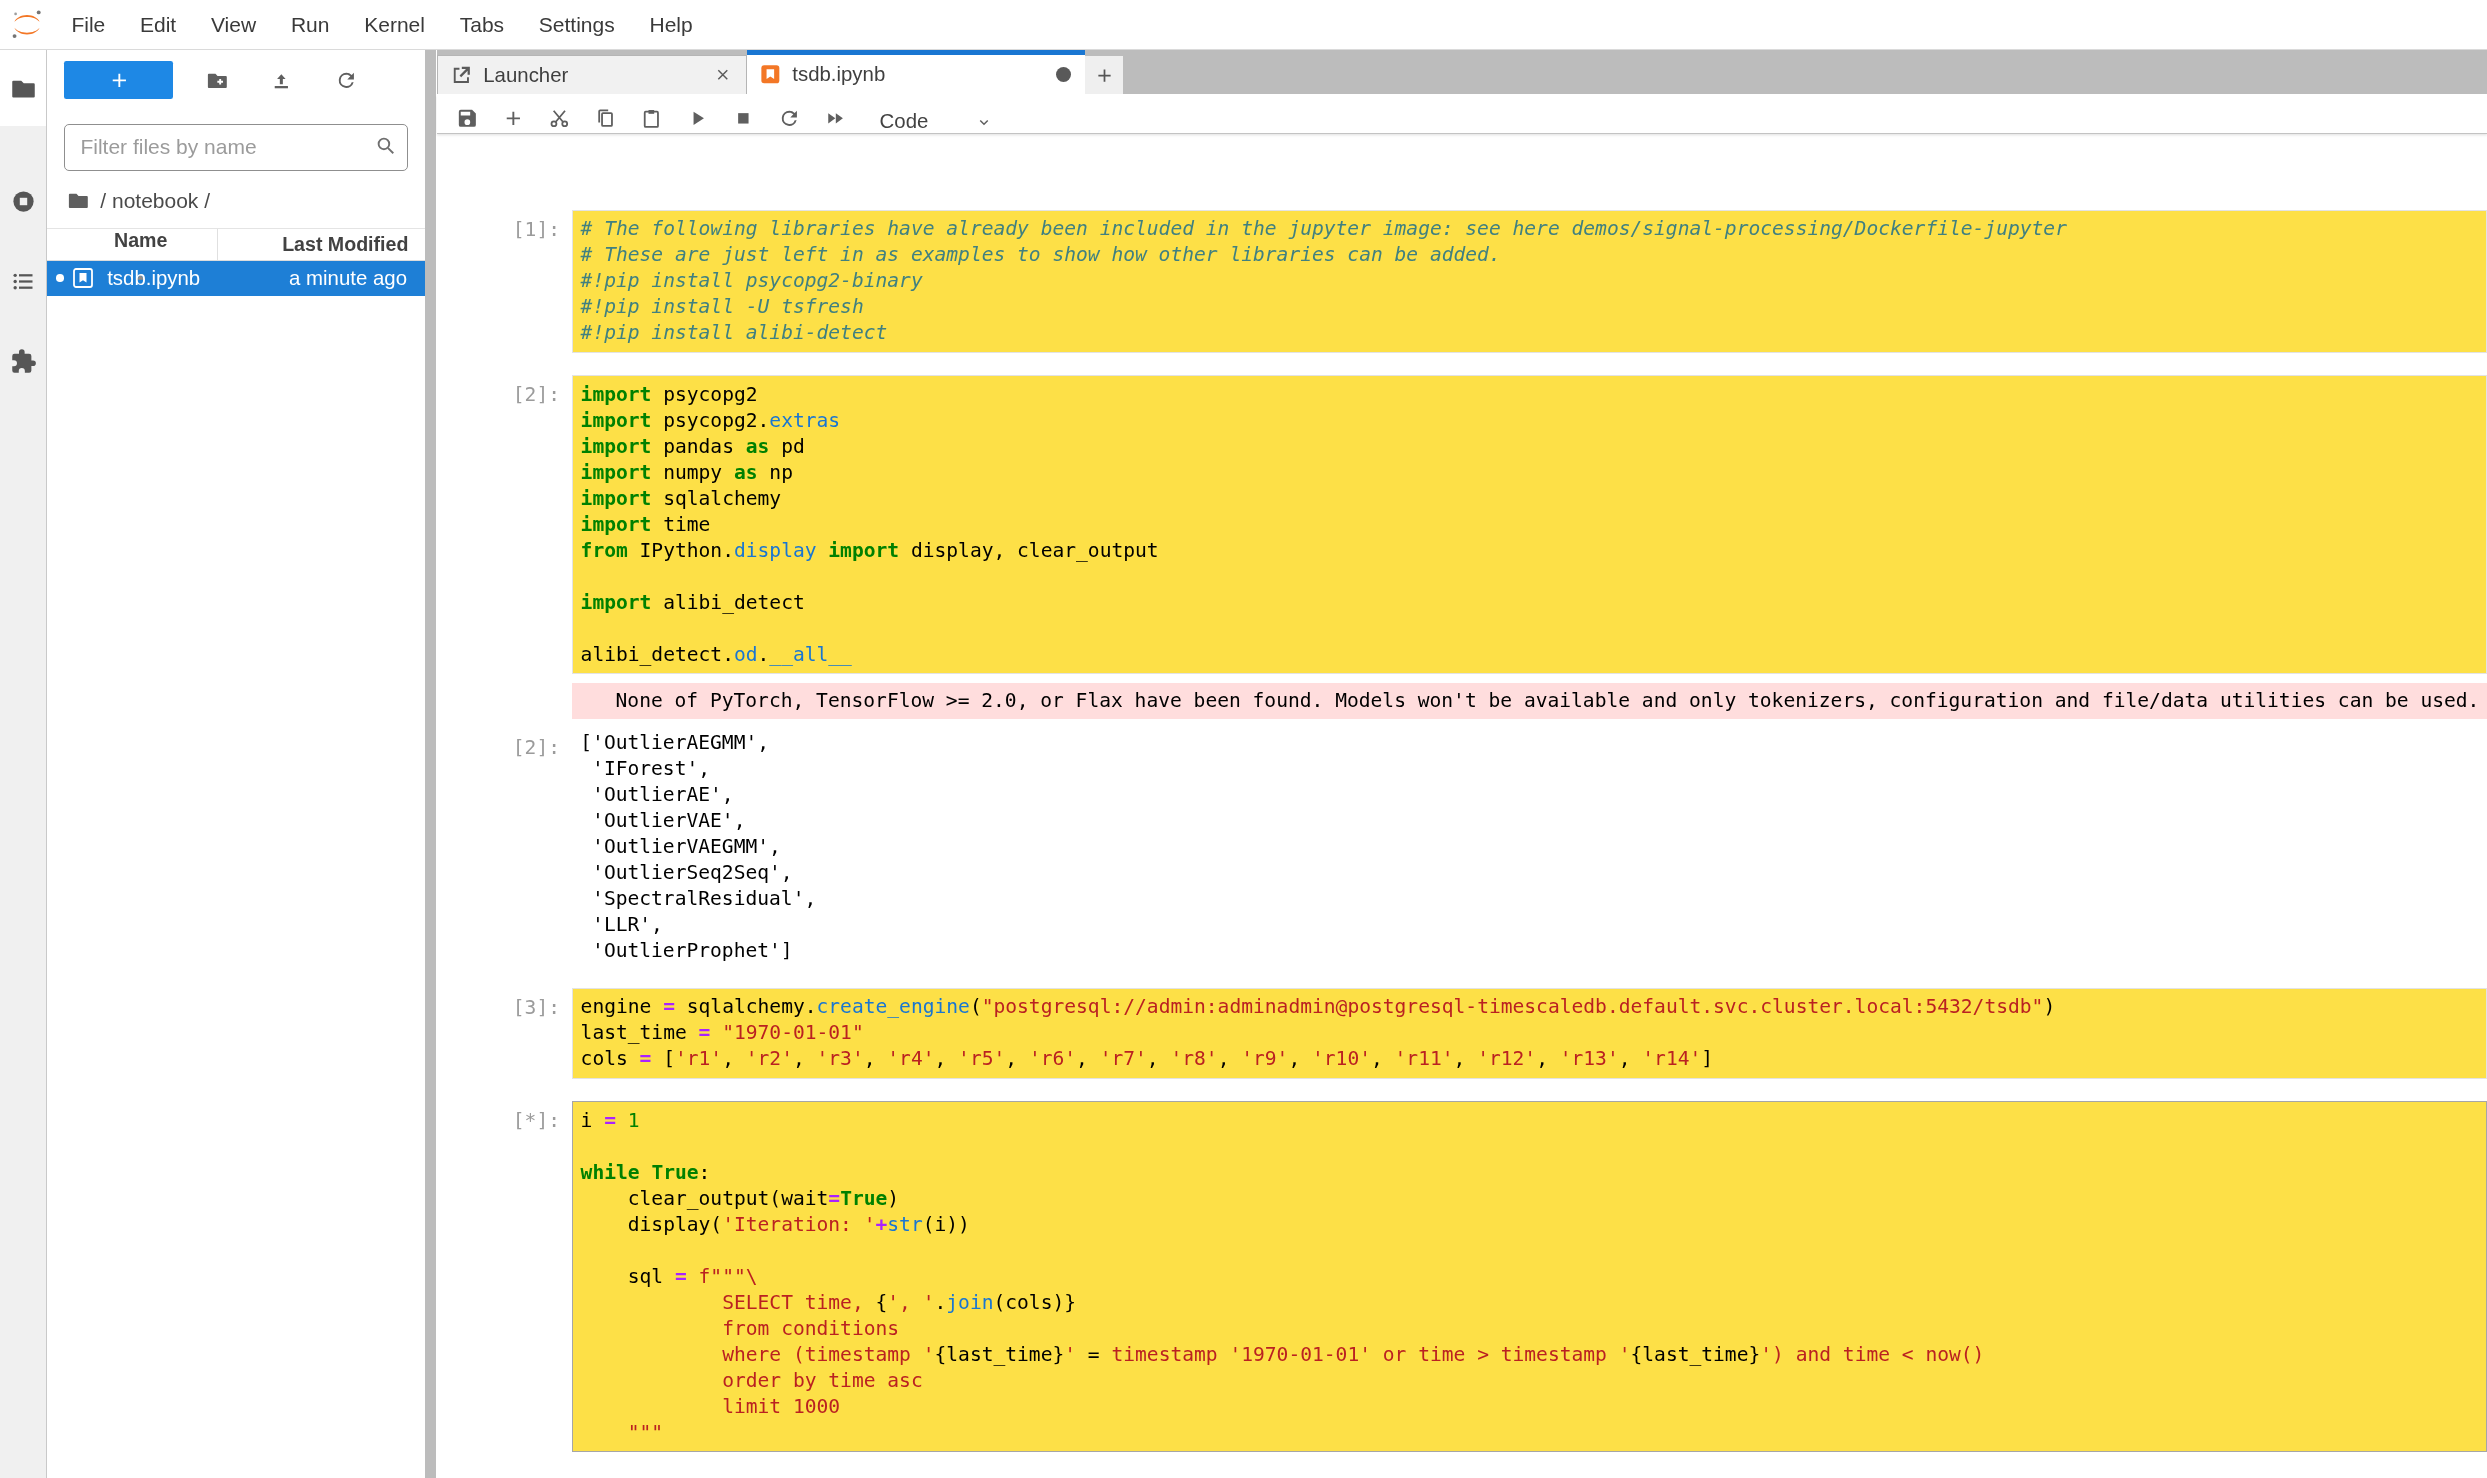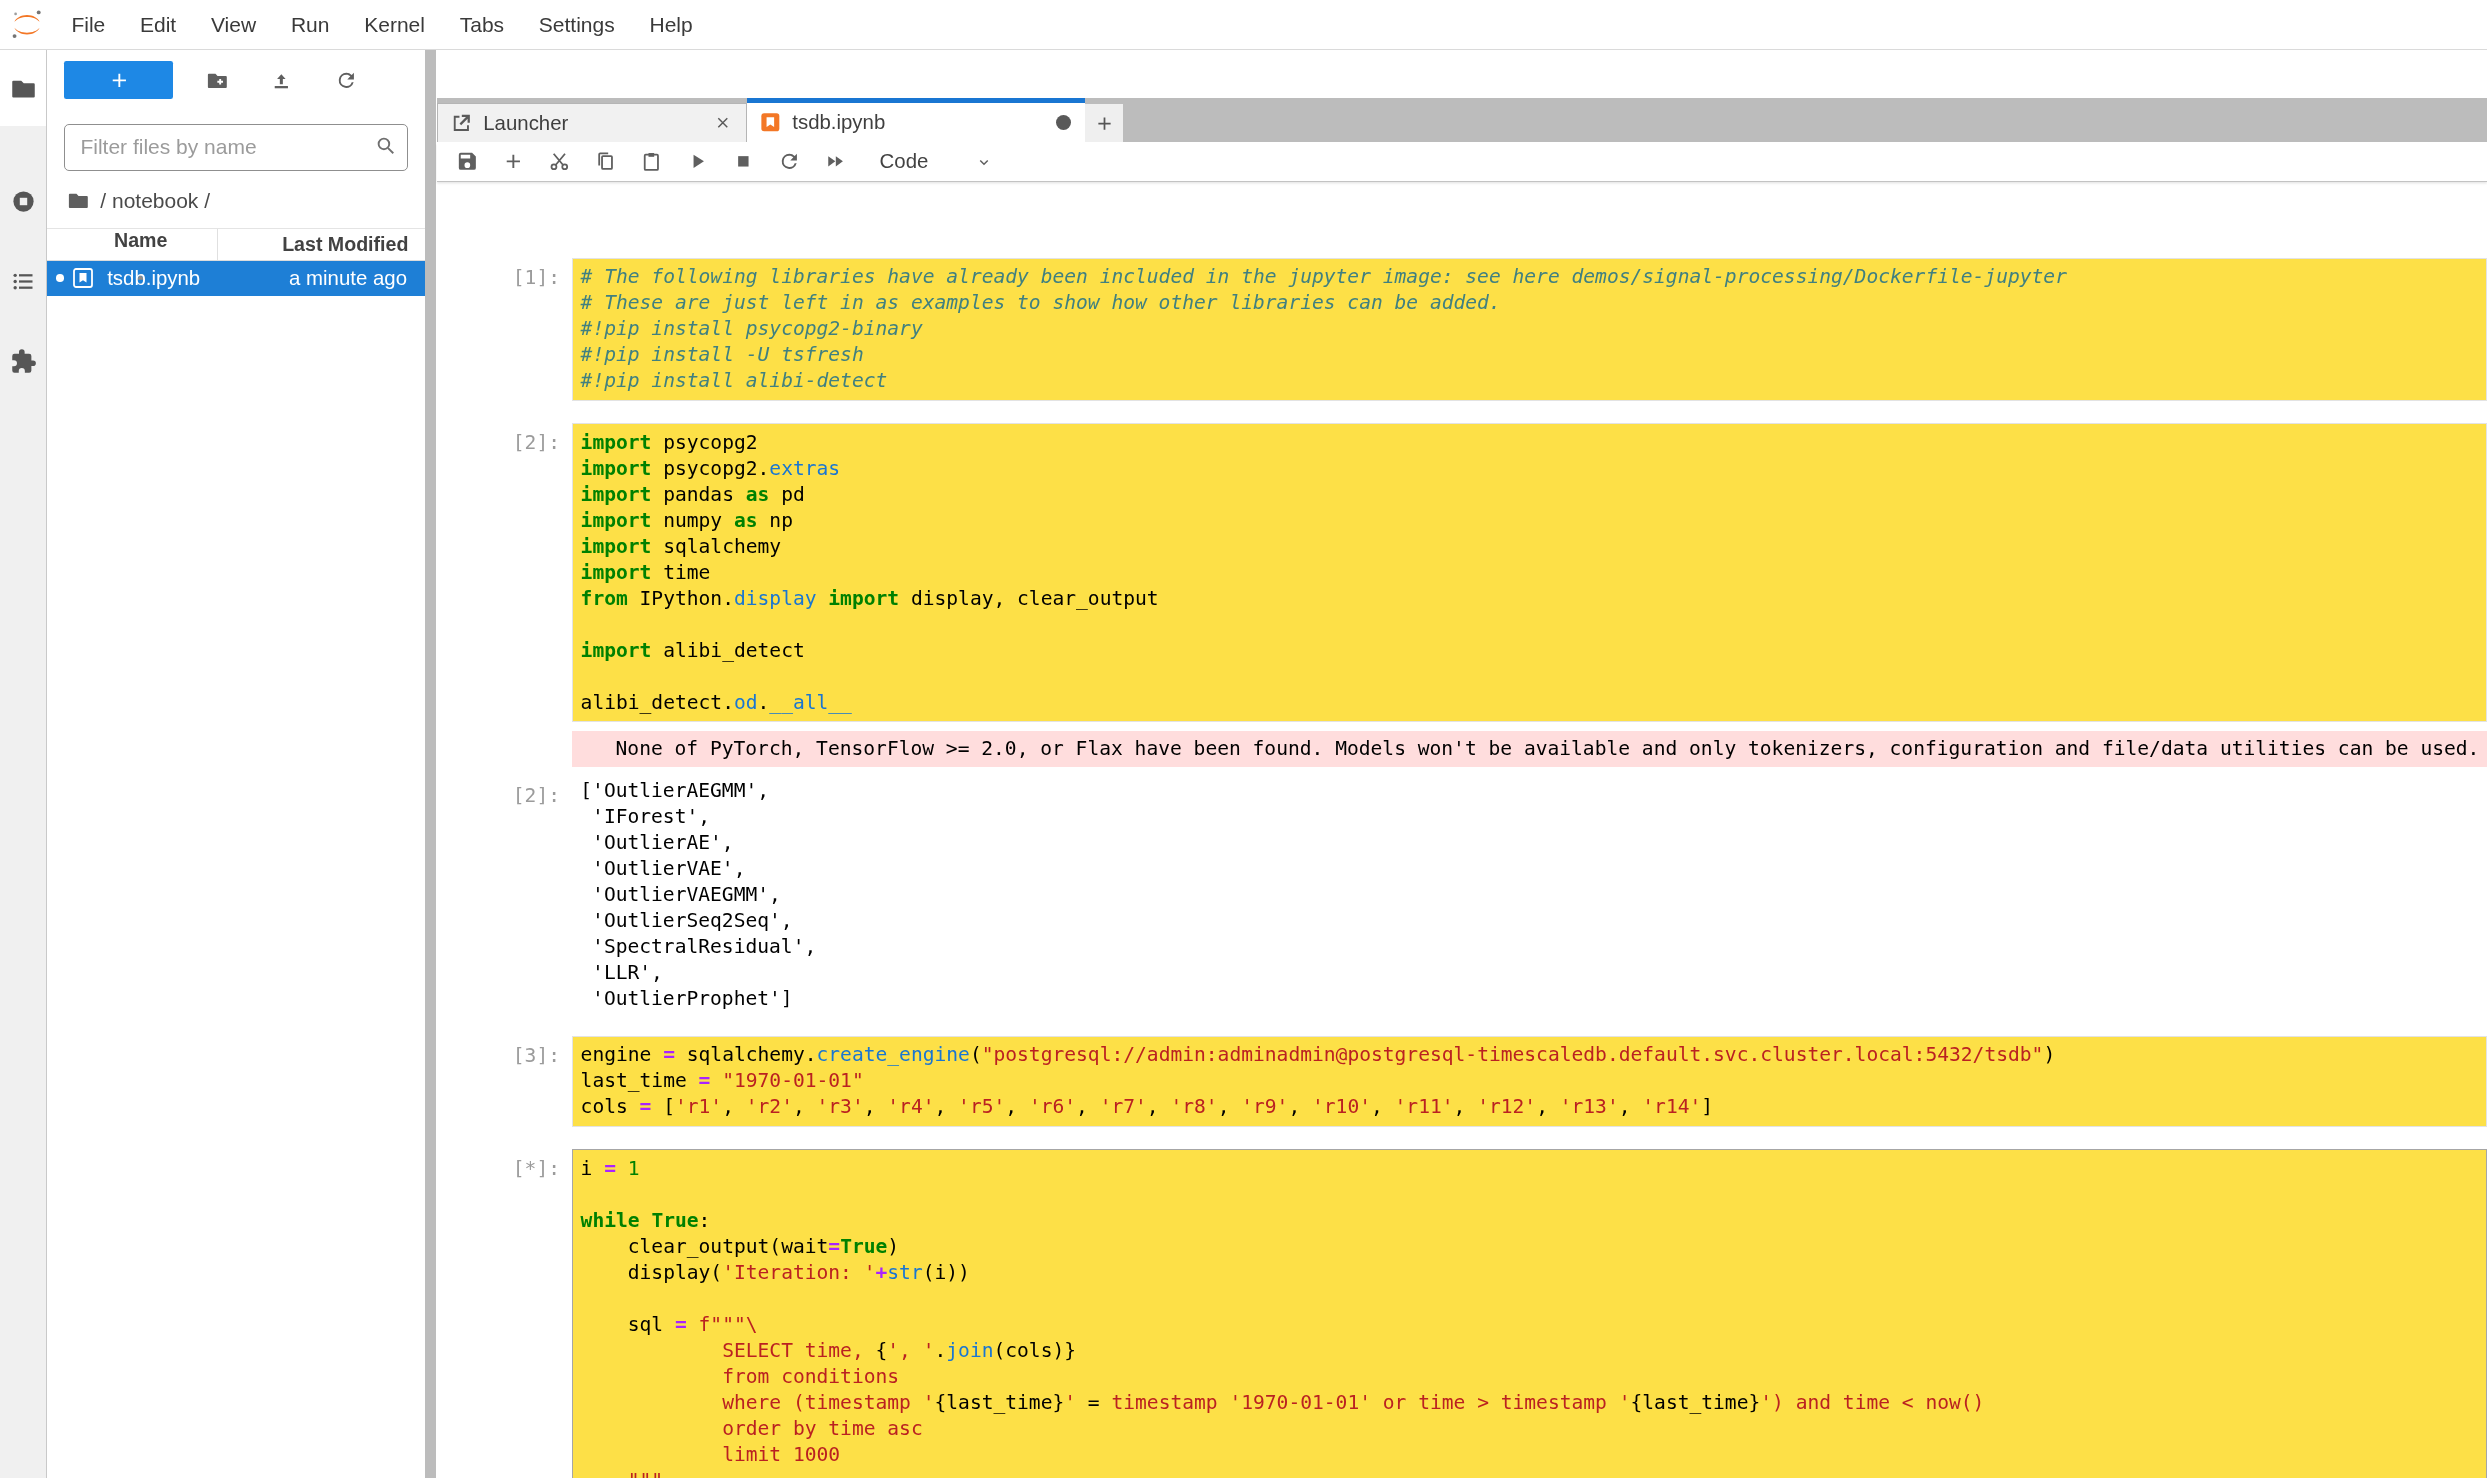--- a/index.html
+++ b/index.html
@@ -50,37 +50,37 @@
   .fb-row { height:35px; display:flex; align-items:center; font-size:20.4px; color:#333; }
   .fb-row.selected { background:#1e7fd6; color:#fff; }
   .fb-row .dot { width:7.6px; height:7.6px; border-radius:50%; background:#fff; margin:0 7.6px 0 9px; }
   .fb-row .icon { margin-right:12px; } .fb-row svg { width:24px; height:24px; }
   .fb-row .fname { flex:1; } .fb-row .ftime { padding-right:18px; }
 
   
   #splitter { position:absolute; left:425px; top:50px; width:11.3px; bottom:0; background:#bcbcbc; }
 
   
-  #dock { position:absolute; left:437px; top:50px; right:0; bottom:0;margin-top:48px; }
+  #dock { position:absolute; left:437px; top:50px; right:0; bottom:0; }
   #tabbar { height:44px; background:#bcbcbc; display:flex; align-items:flex-end; }
   .tab { height:39px; display:flex; align-items:center; padding:0 13.6px 0 12px; gap:10.6px;
          font-size:20.4px; color:#3f3f3f; position:relative; }
   .tab.inactive { width:310px; background:#f1f1f1; border:0.8px solid #b5b5b5; border-bottom:none; }
   .tab.active { width:338px; height:44px; background:#fff; border-top:5.3px solid #1976d2; }
   .tab .label { flex:1; }
   .tab .icon { color:#5a5a5a; }
   .tab-close { color:#616161; background:none; border:none; display:flex; }
   .tab-close svg { width:19.6px; height:19.6px; }
   .dirty-dot { width:15px; height:15px; border-radius:50%; background:#595959; }
   #add-tab { width:38px; height:38px; background:#efefef; border:none; color:#555;
              display:flex; align-items:center; justify-content:center; margin-bottom:0; }
   #add-tab svg { width:21px; height:21px; }
 
   #nbtoolbar { height:40px; background:#fff; border-bottom:0.8px solid #c3c3c3;
-               box-shadow:0 1.5px 2.3px rgba(0,0,0,0.10); display:flex; align-items:center;
+               box-shadow:0 1.5px 2.3px rgba(0,0,0,0.10); display:flex; align-items:flex-end;
                padding-left:16.6px; position:relative; z-index:2; }
   .tb-btn { width:27px; height:30px; margin-right:19px; background:none; border:none;
             display:flex; align-items:center; justify-content:center; color:#5f5f5f; }
   #celltype { display:flex; align-items:center; margin-left:12px; background:none; border:none; }
   #celltype .ct-label { font-size:20.4px; color:#424242; }
   #celltype .icon { margin-left:47px; color:#5f5f5f; }
   #celltype svg { width:18px; height:18px; }
 
   
   #nbcontent { position:absolute; left:0; right:0; top:134px; bottom:0; background:#fff;

